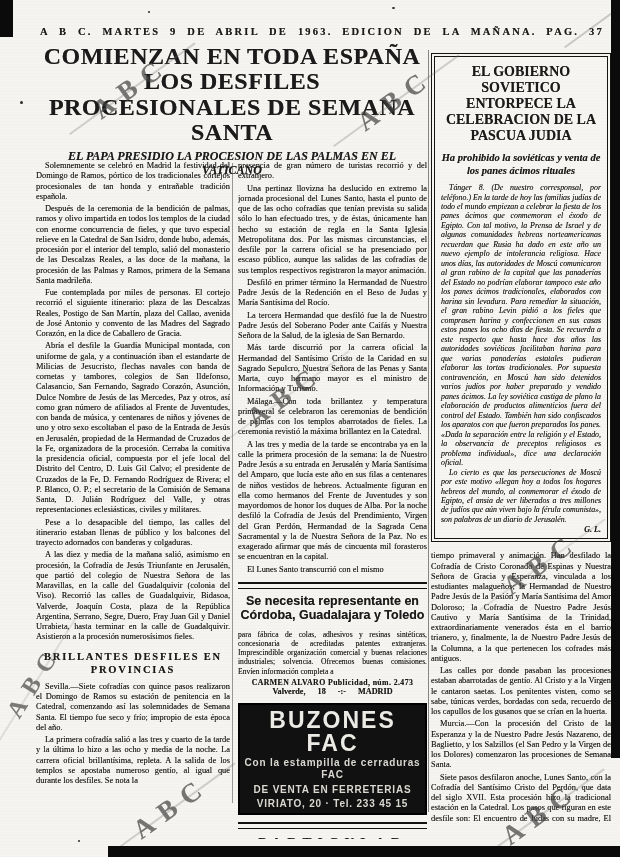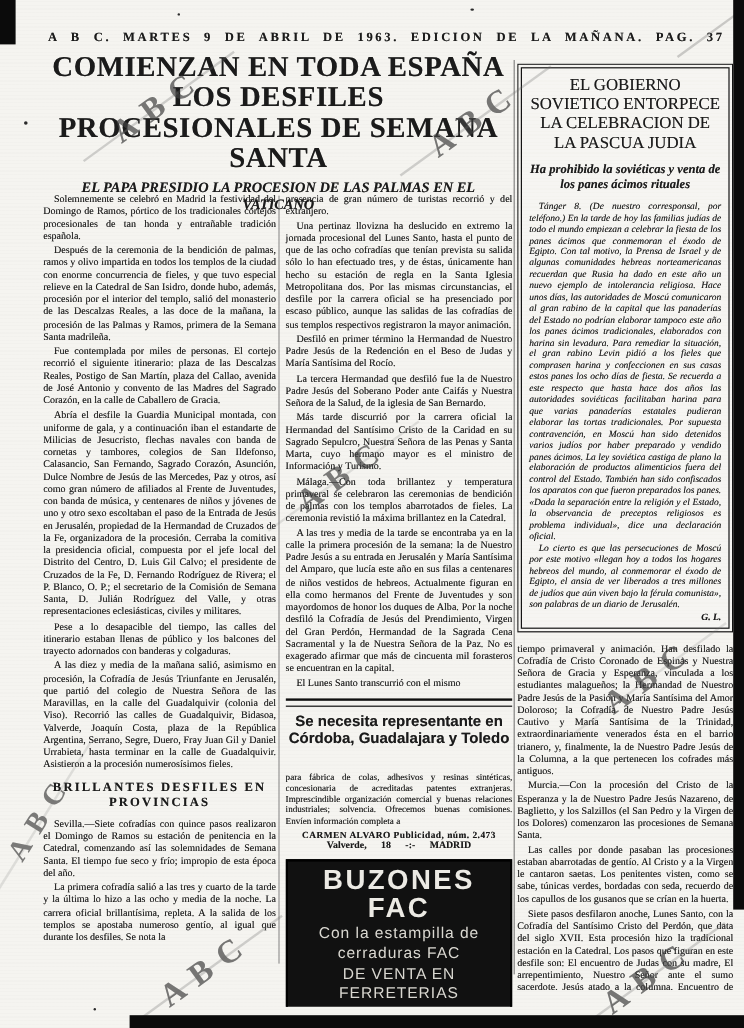--- a/index.html
+++ b/index.html
@@ -31,38 +31,38 @@
   .col2 { left:238px; top:161px; width:189px; height:678px; }
   .crosshead { text-align:center; font-weight:bold; font-size:10.5px; letter-spacing:1.8px; line-height:1.3; margin:7px 8px 5px; }
 
   
   .vrule1 { position:absolute; left:232px; top:163px; width:1px; height:640px; background:#4a4a4a; opacity:.55; }
   .vrule2 { position:absolute; left:428px; top:50px;  width:1px; height:762px; background:#3c3c3c; opacity:.6; }
 
   
   .rightcol { position:absolute; left:431px; top:53px; width:180px; height:772px; overflow:hidden; }
   .soviet-box { border:4px double #141414; padding:6px 6px 4px; background:rgba(255,255,255,0.15); }
-  .soviet-headline { margin:1px 0 7px; text-align:center; font-weight:normal; font-size:14px; line-height:1.14; }
+  .soviet-headline { margin:1px 0 7px; text-align:center; font-weight:bold; font-size:14px; line-height:1.14; }
   .soviet-deck { margin:0 0 6px; text-align:center; font-weight:bold; font-style:italic; font-size:10.5px; line-height:1.25; }
   .soviet-body p { margin:0; font-style:italic; font-size:7.9px; line-height:1.2; text-align:justify; text-indent:8px; }
   .soviet-signature { margin-top:1px; font-style:italic; font-weight:bold; font-size:8px; text-align:right; }
   .col3 { margin-top:9px; text-align:justify; font-size:8.4px; line-height:1.22; }
   .col3 p { margin:0 0 2px; text-indent:9px; }
   .col3 p.noindent { text-indent:0; }
 
   
   .ad-rule { height:4px; border-top:2px solid #111; border-bottom:1px solid #111; margin:7px 0 5px; }
-  .ad-rep-headline { margin:2px 0 20px; text-align:center; font-weight:bold; font-size:12.5px; line-height:1.15; font-family:"Liberation Sans", sans-serif; }
+  .ad-rep-headline { margin:2px 0 7px; text-align:center; font-weight:bold; font-size:12.5px; line-height:1.15; font-family:"Liberation Sans", sans-serif; }
   .ad-rep-body { margin:0; font-size:7.6px; line-height:1.22; text-align:justify; }
   .ad-rep-agency { margin-top:1px; font-size:7.8px; font-weight:bold; text-align:center; letter-spacing:.4px; }
   .ad-rep-address { font-size:8.2px; font-weight:bold; text-align:center; word-spacing:10px; }
 
   .ad-buzones { margin-top:6px; border:2px solid #000; background:#111; color:#eceae4; text-align:center; padding:4px 4px 3px; }
   .buzones-title { font-family:"Liberation Sans", sans-serif; font-weight:bold; font-size:23px; line-height:1; letter-spacing:2px; }
-  .buzones-line  { font-family:"Liberation Sans", sans-serif; font-weight:normal; font-size:13px; letter-spacing:.8px; margin-top:2px; color:#d9d7d0;text-align:center; }
+  .buzones-line  { font-family:"Liberation Sans", sans-serif; font-weight:bold; font-size:10px; letter-spacing:.8px; margin-top:2px; color:#d9d7d0;text-align:center; }
 
   .ad-particular { margin-top:4px; }
   .particular-title { text-align:center; font-weight:bold; font-size:13.5px; letter-spacing:6px; margin:3px 0 2px; }
   .particular-line  { text-align:center; font-size:7.8px; font-weight:bold; line-height:1.3; }
 
   
   .corner-mark { position:absolute; left:0; top:0; width:13px; height:37px; background:#0b0b0b; z-index:6; }
   .edge-right  { position:absolute; left:611px; top:0; width:9px; height:758px; background:#0b0b0b; z-index:6; }
   .bottom-bar  { position:absolute; left:108px; top:846px; width:512px; height:11px; background:#0b0b0b; z-index:6; }
   .speck { position:absolute; background:#2a2a2a; border-radius:50%; z-index:4; }
@@ -97,21 +97,21 @@
     <h1 class="main-headline">COMIENZAN EN TODA ESPAÑA LOS DESFILES PROCESIONALES DE SEMANA SANTA</h1>
     <div class="deck2">EL PAPA PRESIDIO LA PROCESION DE LAS PALMAS EN EL VATICANO</div>
   </div>
 
   <div class="vrule1"></div>
   <div class="vrule2"></div>
 
   <div class="col col1">
     <p>Solemnemente se celebró en Madrid la festividad del Domingo de Ramos, pórtico de los tradicionales cortejos procesionales de tan honda y entrañable tradición española.</p>
     <p>Después de la ceremonia de la bendición de palmas, ramos y olivo impartida en todos los templos de la ciudad con enorme concurrencia de fieles, y que tuvo especial relieve en la Catedral de San Isidro, donde hubo, además, procesión por el interior del templo, salió del monasterio de las Descalzas Reales, a las doce de la mañana, la procesión de las Palmas y Ramos, primera de la Semana Santa madrileña.</p>
-    <p>Fue contemplada por miles de personas. El cortejo recorrió el siguiente itinerario: plaza de las Descalzas Reales, Postigo de San Martín, plaza del Callao, avenida de José Antonio y convento de las Madres del Sagrado Corazón, en la calle de Caballero de Gracia.</p>
+    <p>Fue contemplada por miles de personas. El cortejo recorrió el siguiente itinerario: plaza de las Descalzas Reales, Postigo de San Martín, plaza del Callao, avenida de José Antonio y convento de las Madres del Sagrado Corazón, en la dice de Caballero de Gracia.</p>
     <p>Abría el desfile la Guardia Municipal montada, con uniforme de gala, y a continuación iban el estandarte de Milicias de Jesucristo, flechas navales con banda de cornetas y tambores, colegios de San Ildefonso, Calasancio, San Fernando, Sagrado Corazón, Asunción, Dulce Nombre de Jesús de las Mercedes, Paz y otros, así como gran número de afiliados al Frente de Juventudes, con banda de música, y centenares de niños y jóvenes de uno y otro sexo escoltaban el paso de la Entrada de Jesús en Jerusalén, propiedad de la Hermandad de Cruzados de la Fe, organizadora de la procesión. Cerraba la comitiva la presidencia oficial, compuesta por el jefe local del Distrito del Centro, D. Luis Gil Calvo; el presidente de Cruzados de la Fe, D. Fernando Rodríguez de Rivera; el P. Blanco, O. P.; el secretario de la Comisión de Semana Santa, D. Julián Rodríguez del Valle, y otras representaciones eclesiásticas, civiles y militares.</p>
     <p>Pese a lo desapacible del tiempo, las calles del itinerario estaban llenas de público y los balcones del trayecto adornados con banderas y colgaduras.</p>
     <p>A las diez y media de la mañana salió, asimismo en procesión, la Cofradía de Jesús Triunfante en Jerusalén, que partió del colegio de Nuestra Señora de las Maravillas, en la calle del Guadalquivir (colonia del Viso). Recorrió las calles de Guadalquivir, Bidasoa, Valverde, Joaquín Costa, plaza de la República Argentina, Serrano, Segre, Duero, Fray Juan Gil y Daniel Urrabieta, hasta terminar en la calle de Guadalquivir. Asistieron a la procesión numerosísimos fieles.</p>
     <h3 class="crosshead">BRILLANTES DESFILES EN PROVINCIAS</h3>
     <p>Sevilla.—Siete cofradías con quince pasos realizaron el Domingo de Ramos su estación de penitencia en la Catedral, comenzando así las solemnidades de Semana Santa. El tiempo fue seco y frío; impropio de esta época del año.</p>
     <p>La primera cofradía salió a las tres y cuarto de la tarde y la última lo hizo a las ocho y media de la noche. La carrera oficial brillantísima, repleta. A la salida de los templos se apostaba numeroso gentío, al igual que durante los desfiles. Se nota la</p>
   </div>
 
   <div class="col col2">
     <p class="noindent">presencia de gran número de turistas recorrió y del extranjero.</p>
@@ -154,22 +154,22 @@
       <h2 class="soviet-headline">EL GOBIERNO SOVIETICO ENTORPECE LA CELEBRACION DE LA PASCUA JUDIA</h2>
       <div class="soviet-deck">Ha prohibido la soviéticas y venta de los panes ácimos rituales</div>
       <div class="soviet-body">
         <p>Tánger 8. (De nuestro corresponsal, por teléfono.) En la tarde de hoy las familias judías de todo el mundo empiezan a celebrar la fiesta de los panes ácimos que conmemoran el éxodo de Egipto. Con tal motivo, la Prensa de Israel y de algunas comunidades hebreas norteamericanas recuerdan que Rusia ha dado en este año un nuevo ejemplo de intolerancia religiosa. Hace unos días, las autoridades de Moscú comunicaron al gran rabino de la capital que las panaderías del Estado no podrían elaborar tampoco este año los panes ácimos tradicionales, elaborados con harina sin levadura. Para remediar la situación, el gran rabino Levin pidió a los fieles que comprasen harina y confeccionen en sus casas estos panes los ocho días de fiesta. Se recuerda a este respecto que hasta hace dos años las autoridades soviéticas facilitaban harina para que varias panaderías estatales pudieran elaborar las tortas tradicionales. Por supuesta contravención, en Moscú han sido detenidos varios judíos por haber preparado y vendido panes ácimos. La ley soviética castiga de plano la elaboración de productos alimenticios fuera del control del Estado. También han sido confiscados los aparatos con que fueron preparados los panes. «Dada la separación entre la religión y el Estado, la observancia de preceptos religiosos es problema individual», dice una declaración oficial.</p>
         <p>Lo cierto es que las persecuciones de Moscú por este motivo «llegan hoy a todos los hogares hebreos del mundo, al conmemorar el éxodo de Egipto, el ansia de ver liberados a tres millones de judíos que aún viven bajo la férula comunista», son palabras de un diario de Jerusalén.</p>
       </div>
       <div class="soviet-signature">G. L.</div>
     </div>
     <div class="col3">
       <p class="noindent">tiempo primaveral y animación. Han desfilado la Cofradía de Cristo Coronado de Espinas y Nuestra Señora de Gracia y Esperanza, vinculada a los estudiantes malagueños; la Hermandad de Nuestro Padre Jesús de la Pasión y María Santísima del Amor Doloroso; la Cofradía de Nuestro Padre Jesús Cautivo y María Santísima de la Trinidad, extraordinariamente venerados ésta en el barrio trianero, y, finalmente, la de Nuestro Padre Jesús de la Columna, a la que pertenecen los cofrades más antiguos.</p>
+      <p>Las calles por donde pasaban las procesiones estaban abarrotadas de gentío. Al Cristo y a la Virgen le cantaron saetas. Los penitentes visten, como se sabe, túnicas verdes, bordadas con seda, recuerdo de los capullos de los gusanos que se crían en la huerta.</p>
       <p>Murcia.—Con la procesión del Cristo de la Esperanza y la de Nuestro Padre Jesús Nazareno, de Baglietto, y los Salzillos (el San Pedro y la Virgen de los Dolores) comenzaron las procesiones de Semana Santa.</p>
-      <p>Las calles por donde pasaban las procesiones estaban abarrotadas de gentío. Al Cristo y a la Virgen le cantaron saetas. Los penitentes visten, como se sabe, túnicas verdes, bordadas con seda, recuerdo de los capullos de los gusanos que se crían en la huerta.</p>
       <p>Siete pasos desfilaron anoche, Lunes Santo, con la Cofradía del Santísimo Cristo del Perdón, que data del siglo XVII. Esta procesión hizo la tradicional estación en la Catedral. Los pasos que figuran en este desfile son: El encuentro de Judas con su madre, El arrepentimiento, Nuestro Señor ante el sumo sacerdote, Jesús atado a la columna, Encuentro de Jesús con la Veró-</p>
     </div>
   </div>
 
   <div class="wm" style="left:88px;top:72px;">ABC</div>
   <div class="wm" style="left:352px;top:84px;">ABC</div>
   <div class="wm faint" style="left:242px;top:380px;">ABC</div>
   <div class="wm steep faint" style="left:-6px;top:668px;">ABC</div>
   <div class="wm" style="left:128px;top:792px;">ABC</div>
   <div class="wm faint" style="left:498px;top:548px;">ABC</div>

